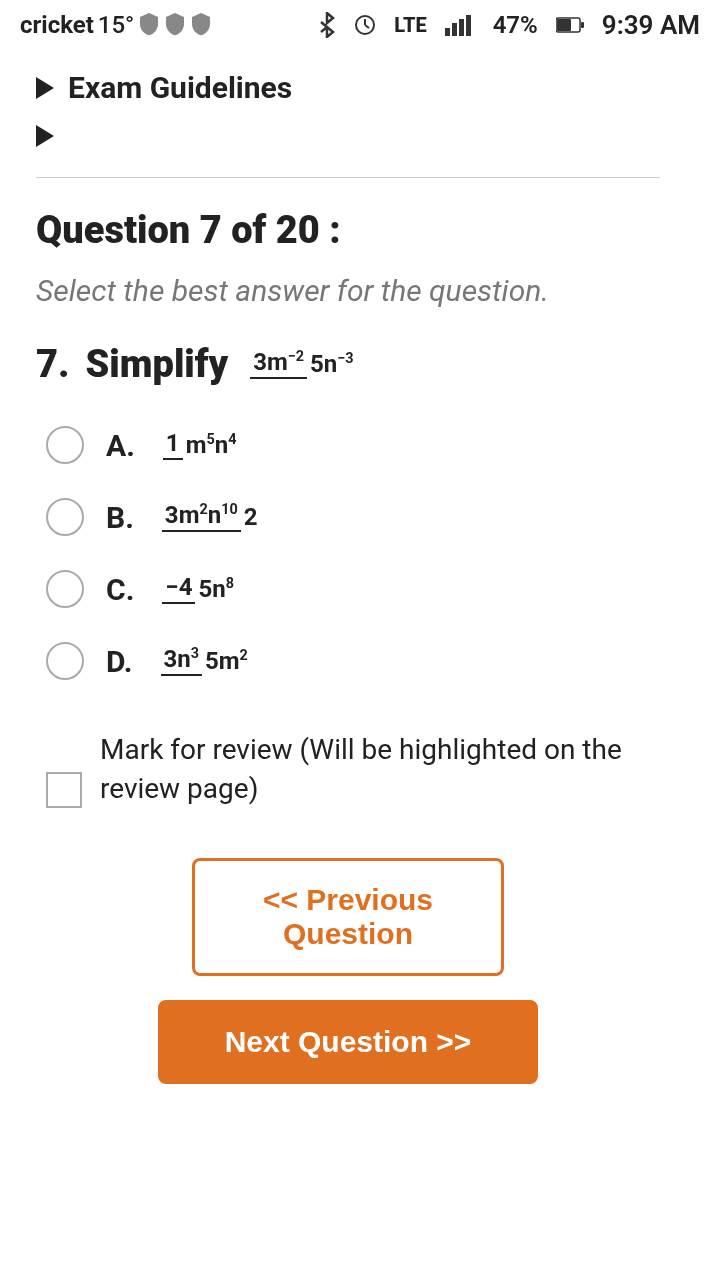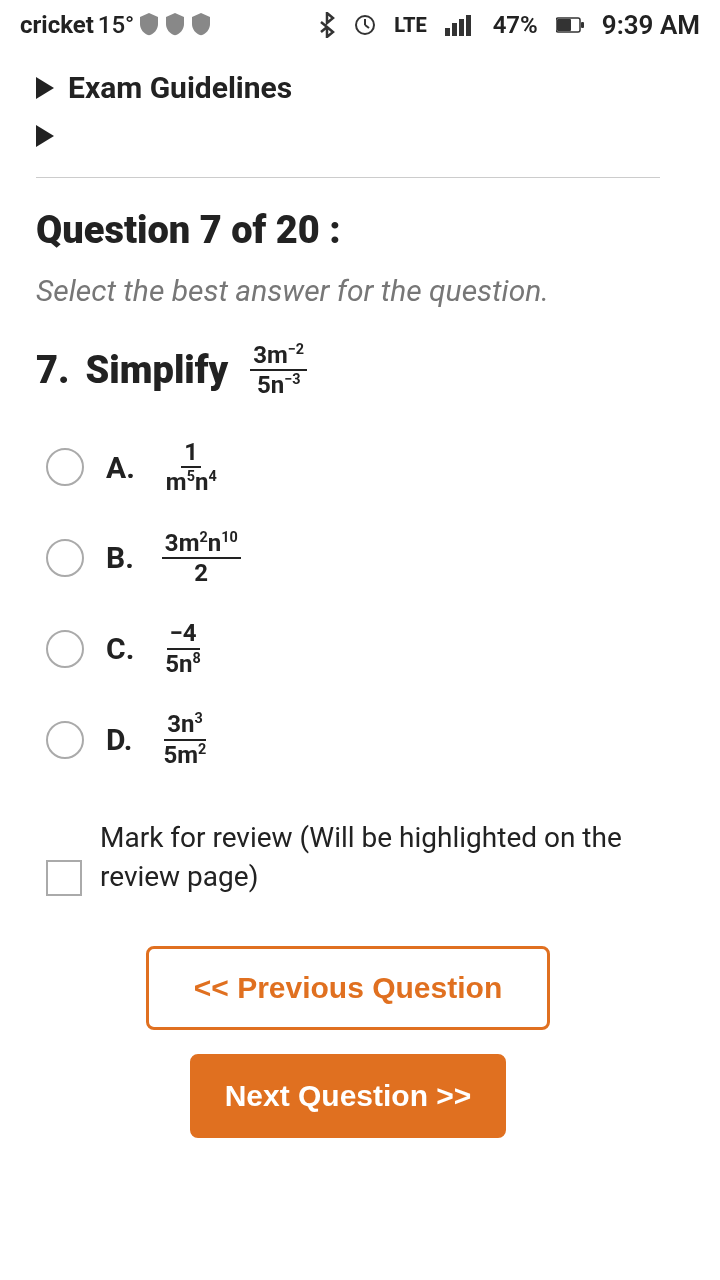--- a/index.html
+++ b/index.html
@@ -153,48 +153,48 @@
 
     
     .button-section {
       display: flex;
       flex-direction: column;
       align-items: center;
       gap: 24px;
       padding-bottom: 30px;
     }
     .btn-prev {
-      width: 404px;
+      width: 312px;
       padding: 22px 30px;
       font-size: 30px;
       font-weight: 700;
       color: #e07020;
       border: 3px solid #e07020;
       background: #fff;
       border-radius: 8px;
       cursor: pointer;
       text-align: center;
     }
     .btn-next {
-      width: 316px;
+      width: 380px;
       padding: 22px 30px;
       font-size: 30px;
       font-weight: 700;
       color: #fff;
       background: #e07020;
       border: 3px solid #e07020;
       border-radius: 8px;
       cursor: pointer;
       text-align: center;
     }
 
     
     .math-frac {
       display: inline-flex;
-      flex-direction: column;
+      flex-direction: row;
       align-items: center;
       vertical-align: middle;
       font-size: 24px;
       font-weight: 700;
       margin-left: 6px;
     }
     .math-frac .num {
       border-bottom: 2px solid #222;
       padding: 0 3px 1px 3px;
       line-height: 1.1;

